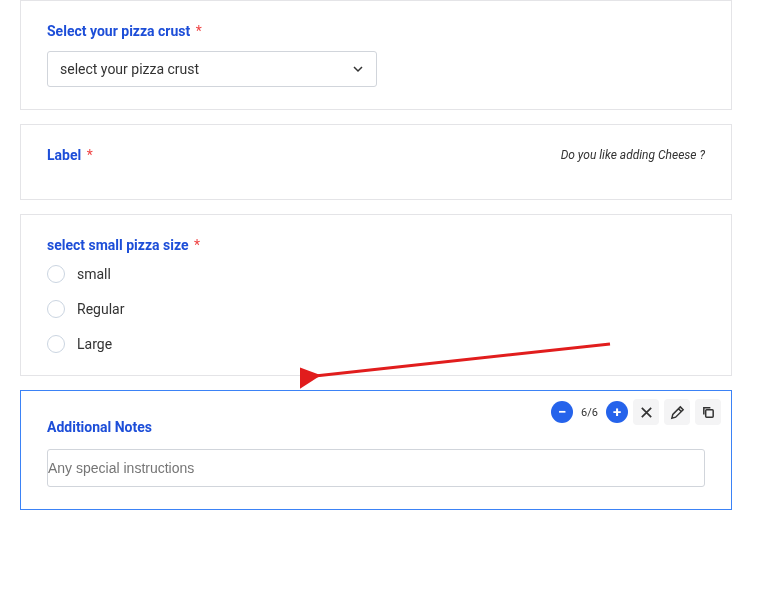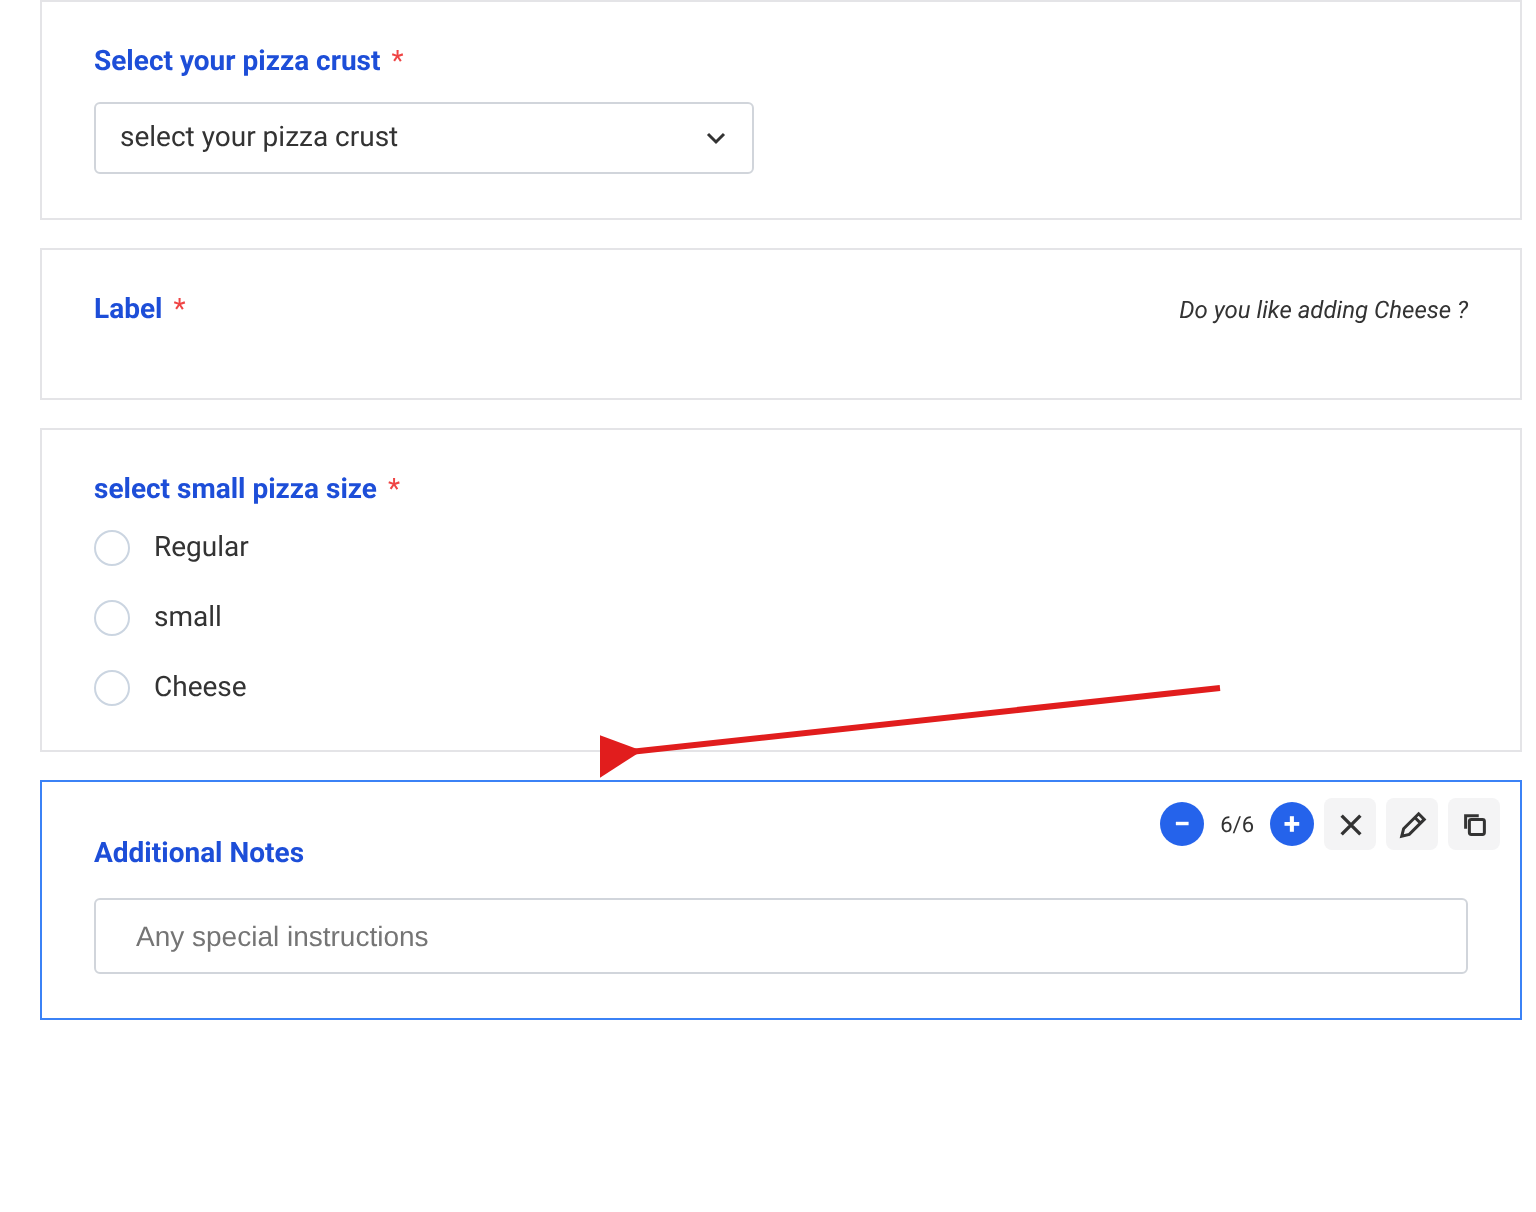--- a/index.html
+++ b/index.html
@@ -6,21 +6,21 @@
     body {
       font-family: -apple-system, BlinkMacSystemFont, "Segoe UI", Roboto, Arial, sans-serif;
       background: #fff;
       width: 768px;
       height: 606px;
       padding: 0;
       position: relative;
     }
     .section {
       border: 1px solid #e4e4e7;
-      margin: 0 7px 14px 20px;
+      margin: 0 36px 14px 20px;
       padding: 22px 26px;
       background: #fff;
     }
     .section.active {
       border: 1px solid #3b82f6;
       position: relative;
     }
     .field-label {
       font-size: 14px;
       font-weight: 700;
@@ -78,21 +78,21 @@
       border: 1.5px solid #cbd5e1;
       border-radius: 50%;
       flex-shrink: 0;
     }
     .radio-label {
       font-size: 14px;
       color: #333;
     }
     .text-input {
       width: 100%;
-      padding: 10px 20px;
+      padding: 10px 0;
       border: 1px solid #d1d5db;
       border-radius: 3px;
       font-size: 14px;
       color: #9ca3af;
     }
     .toolbar {
       position: absolute;
       top: 8px;
       right: 10px;
       display: flex;
@@ -167,29 +167,29 @@
 </div>
 
 <div class="section">
   <div class="field-label">
     <span>select small pizza size</span>
     <span class="req">*</span>
   </div>
   <div class="radio-list">
     <div class="radio-item">
       <span class="radio-circle"></span>
-      <span class="radio-label">Regular</span>
+      <span class="radio-label">small</span>
     </div>
     <div class="radio-item">
       <span class="radio-circle"></span>
-      <span class="radio-label">small</span>
+      <span class="radio-label">Regular</span>
     </div>
     <div class="radio-item">
       <span class="radio-circle"></span>
-      <span class="radio-label">Cheese</span>
+      <span class="radio-label">Large</span>
     </div>
   </div>
 </div>
 
 <div class="section active">
   <div class="toolbar">
     <div class="circ-btn circ-blue">
       <span>−</span>
     </div>
     <span class="counter">6/6</span>

